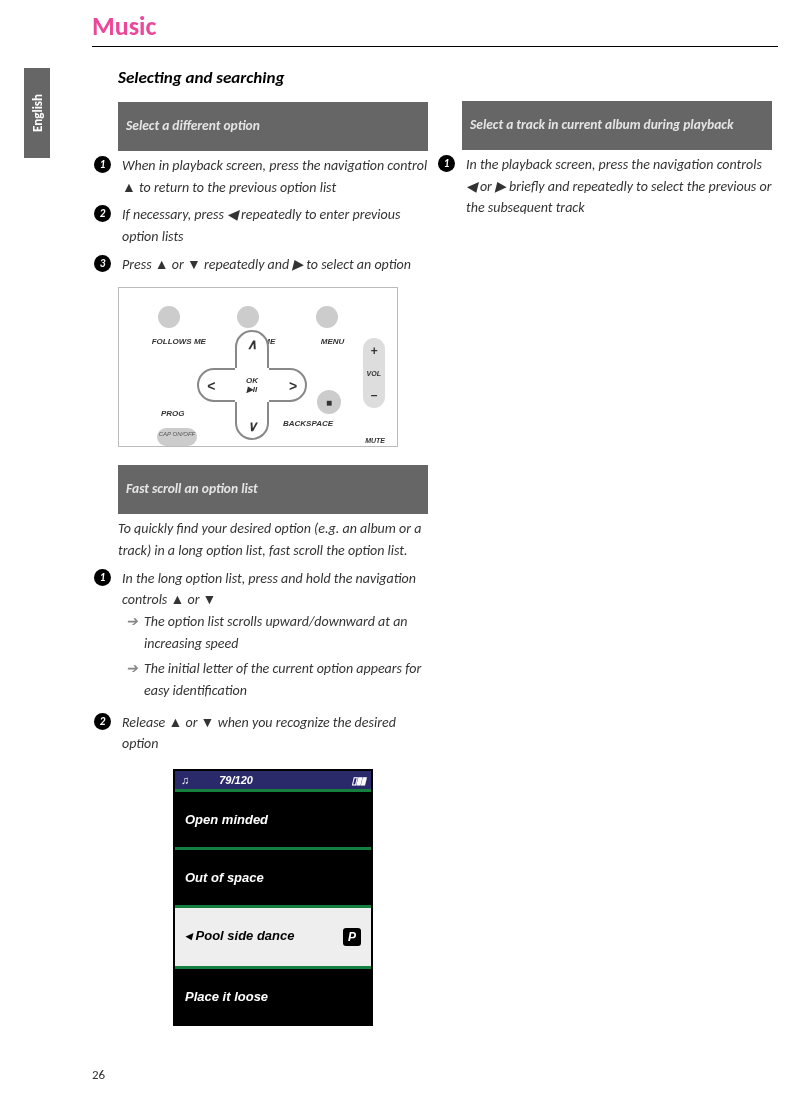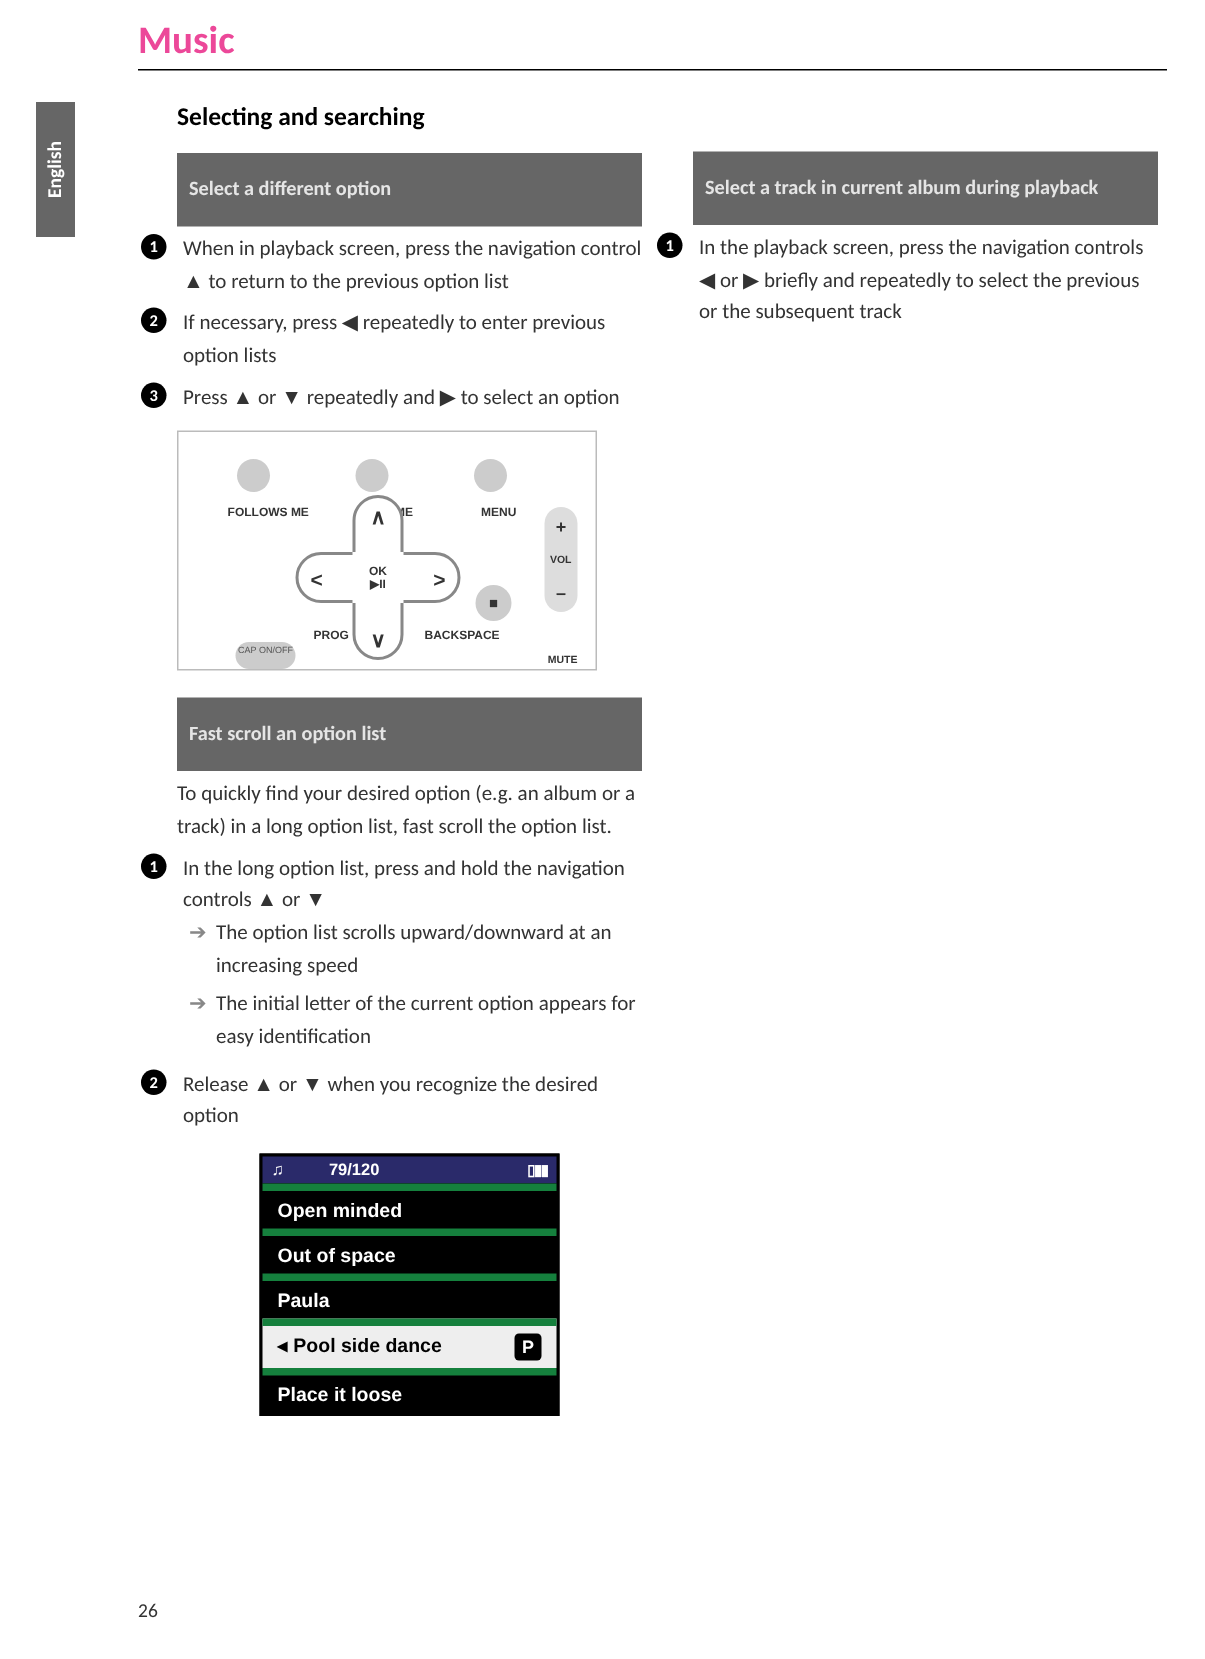--- a/index.html
+++ b/index.html
@@ -44,20 +44,21 @@
     transform: rotate(180deg);
     border-radius: 0;
   }
   .content {
     margin: 20px 0 0 118px;
     display: flex;
     gap: 34px;
   }
   .col {
     width: 310px;
+    font-style: italic;
   }
   .section-title {
     font-size: 17px;
     font-weight: bold;
     color: #000;
     margin-bottom: 14px;
   }
   .grey-heading {
     background: #666;
     color: #e5e5e5;
@@ -162,21 +163,21 @@
   .dpad-arrow {
     position: absolute; font-size: 14px; font-weight: bold; color: #333;
   }
   .da-up { left: 50px; top: 6px; }
   .da-down { left: 50px; bottom: 6px; }
   .da-left { left: 10px; top: 48px; }
   .da-right { right: 10px; top: 48px; }
   .r-side-labels {
     position: absolute; font-size: 8px; font-weight: bold; color: #333;
   }
-  .rs-prog { left: 42px; bottom: 18px; margin-left: 48px; }
+  .rs-prog { left: 42px; bottom: 28px; }
   .rs-back { left: 164px; bottom: 18px; }
   .r-cap {
     position: absolute; left: 38px; bottom: 0px;
     width: 40px; height: 18px; border-radius: 9px;
     background: #ccc; font-size: 6px; text-align:center;
     line-height: 8px; padding-top:2px; color:#555;
   }
   .r-stop {
     position: absolute; left: 198px; bottom: 32px;
     width: 24px; height: 24px; border-radius: 50%;
@@ -209,22 +210,22 @@
     padding: 3px 6px;
     display: flex;
     align-items: center;
     gap: 30px;
   }
   .ds-row {
     background: #000;
     color: #fff;
     font-size: 13px;
     font-weight: bold;
-    padding: 5px 10px;
-    border-top: 5px solid #15803d;
+    padding: 20px 10px;
+    border-top: 3px solid #15803d;
   }
   .ds-row.selected {
     background: #eee;
     color: #000;
     display: flex;
     justify-content: space-between;
   }
   .ds-row.selected .p-badge {
     background: #000; color:#fff;
     width: 18px; height: 18px;
@@ -322,21 +323,20 @@
       </div>
 
       <div class="device-screen">
         <div class="ds-status">
           <span>♫</span>
           <span>79/120</span>
           <span class="signal-icon">▯▮▮</span>
         </div>
         <div class="ds-row">Open minded</div>
         <div class="ds-row">Out of space</div>
-        <div class="ds-row">Paula</div>
         <div class="ds-row selected">
           <span><span class="ds-left-caret">◂</span><span>Pool side dance</span></span>
           <span class="p-badge">P</span>
         </div>
         <div class="ds-row">Place it loose</div>
       </div>
     </div>
 
     <div class="col">
       <div style="height:34px"></div>

